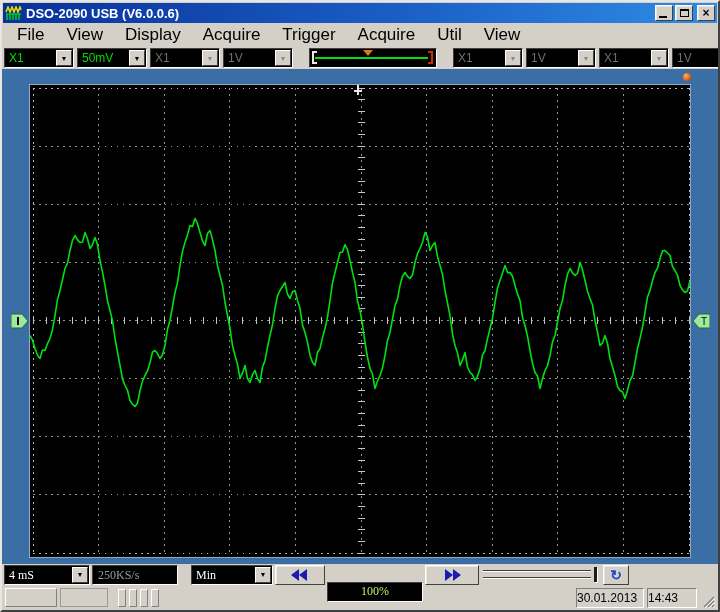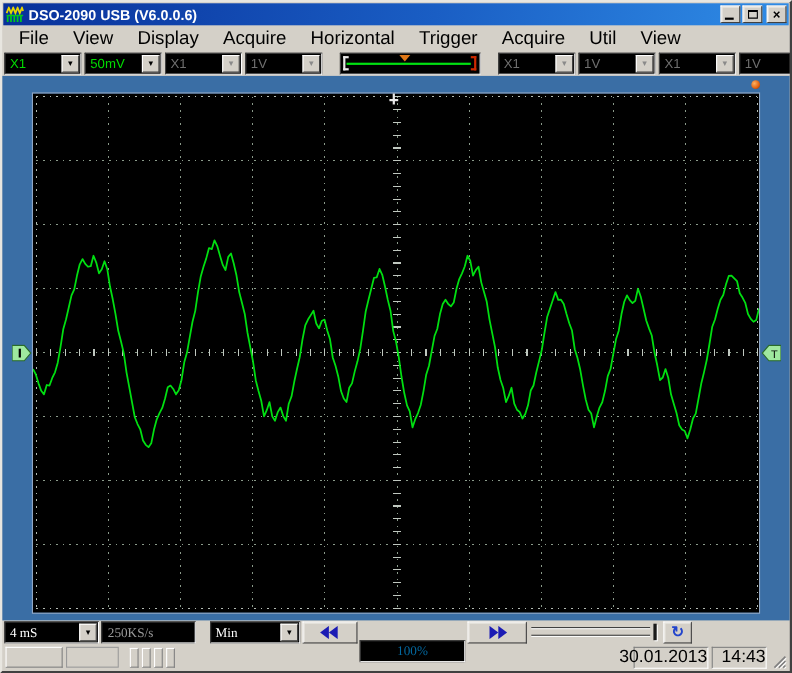--- a/index.html
+++ b/index.html
@@ -96,21 +96,21 @@
   .hslider .line2{top:12px;}
   .hslider .thumb{position:absolute;right:4px;top:2px;width:3px;height:15px;background:#1a1a1a;box-shadow:1px 1px 0 #fff;}
   .refreshbtn{width:26px;height:20px;font-size:14px;font-weight:bold;color:#2244cc;}
   .status2{height:24px;display:flex;align-items:center;gap:3px;padding:1px 3px 2px 3px;}
   .panel-raised{height:19px;background:#d4d0c8;border:1px solid;border-color:#fff #808080 #808080 #fff;}
   .panel-flat{height:19px;background:#d4d0c8;border:1px solid #9a9a9a;}
   .grip{width:8px;height:18px;background:#d4d0c8;border:1px solid;border-color:#fff #808080 #808080 #fff;}
   .spacer{flex:1;}
   .sunken{
     height:20px;background:#d4d0c8;border:1px solid;border-color:#808080 #fff #fff #808080;
-    display:flex;align-items:center;justify-content:flex-end;font-size:16px;color:#000;white-space:nowrap;
+    display:flex;align-items:center;justify-content:flex-start;font-size:12px;color:#000;white-space:nowrap;
   }
   .resize-grip{width:15px;height:15px;align-self:flex-end;}
 </style>
 </head>
 <body style="--title-dark: #08309a; --title-light: #2f8ce6; --client-bg: #3a6ea5; --scope-bg: #000000; --trace: #00e011; --grid: #8a9a8a; --grid-border: #b4bcb4; --active-text: #00dc00; --disabled-text: #6f6f6f; --nav-arrow: #1b1bb4; --trigger-marker: #e07818; --marker-fill: #9fe89f;">
 
 <div class="window">
 
   <div class="titlebar">
     <svg class="app-icon" viewBox="0 0 17 15">
@@ -136,21 +136,20 @@
           <span>×</span>
         </div>
     </div>
   </div>
 
   <div class="menubar" id="menubar">
       <div class="menu-item">File</div>
       <div class="menu-item">View</div>
       <div class="menu-item">Display</div>
       <div class="menu-item">Acquire</div>
-      <div class="menu-item">Horizontal</div>
       <div class="menu-item">Trigger</div>
       <div class="menu-item">Acquire</div>
       <div class="menu-item">Util</div>
       <div class="menu-item">View</div>
     </div>
 
   <div class="toolbar">
     <span id="combos-left" style="display:flex;gap:3px;">
         <div class="combo">
           <span class="val">X1</span>
@@ -363,21 +362,21 @@
       <span class="arrowbtn">
           <span>▼</span>
         </span>
     </div>
     <div class="navbtn" style="width:50px;">
       <svg width="18" height="12" viewBox="0 0 18 12">
         <polygon points="8,0 8,12 0,6" fill="#1b1bb4"></polygon>
           <polygon points="16,0 16,12 8,6" fill="#1b1bb4"></polygon>
       </svg>
     </div>
-    <div class="spanel center" style="width:96px;color:#0369a1;margin-top:33px;">
+    <div class="spanel center" style="width:96px;color:#bef264;margin-top:33px;">
       <span>100%</span>
     </div>
     <div class="navbtn" style="width:54px;">
       <svg width="18" height="12" viewBox="0 0 18 12">
         <polygon points="2,0 2,12 10,6" fill="#1b1bb4"></polygon>
           <polygon points="10,0 10,12 18,6" fill="#1b1bb4"></polygon>
       </svg>
     </div>
     <div class="hslider" style="width:120px;">
       <span class="line1"></span>

